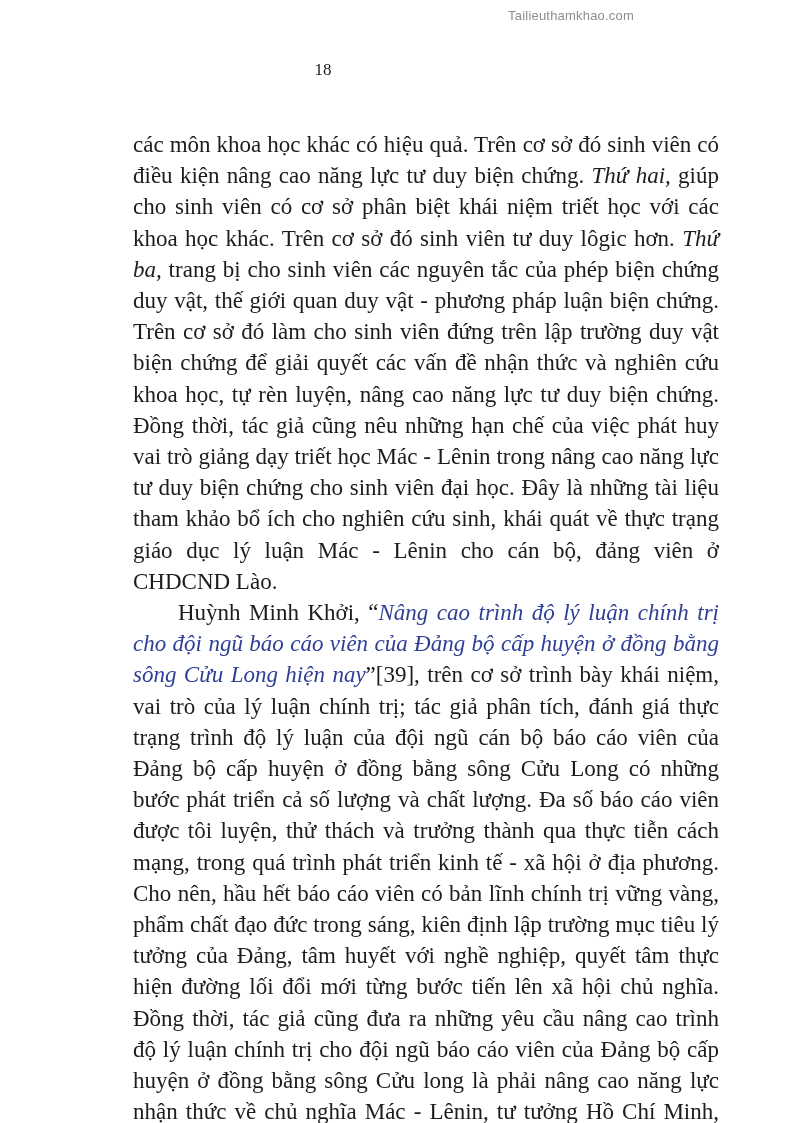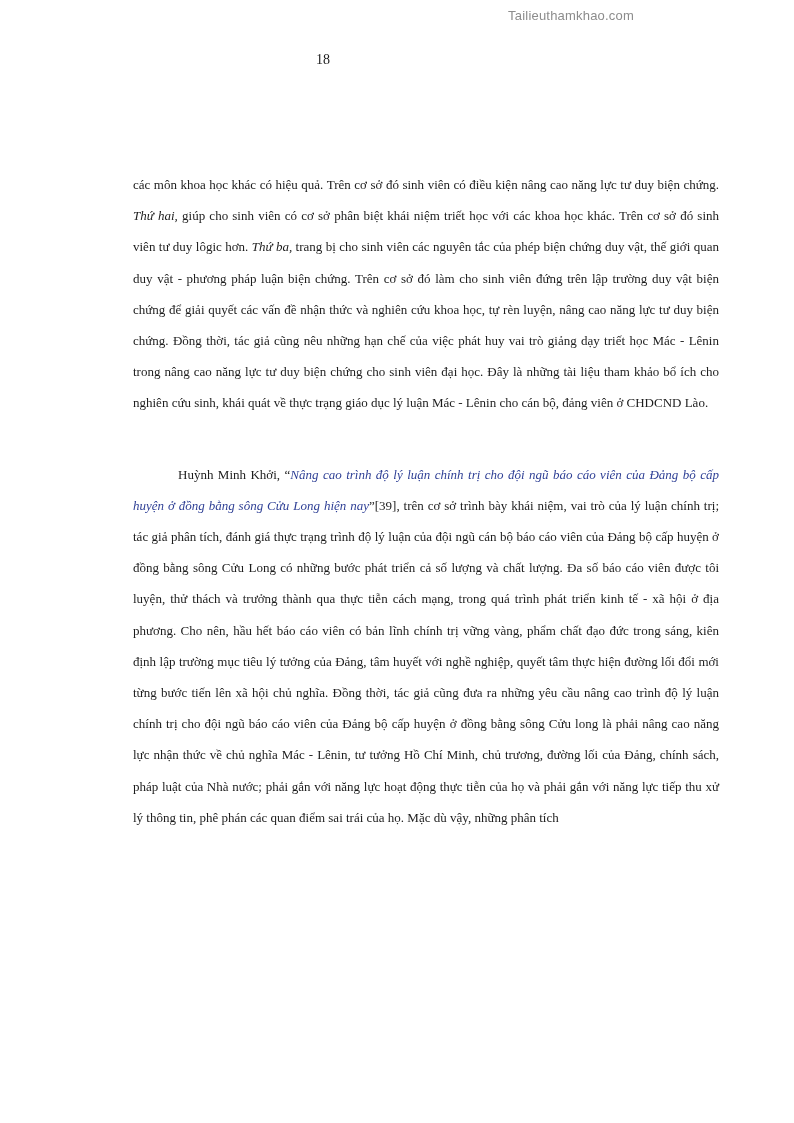--- a/index.html
+++ b/index.html
@@ -27,40 +27,39 @@
     position: absolute;
     top: 8px;
     right: 12px;
     font-family: "Liberation Sans", "DejaVu Sans", sans-serif;
     font-size: 13px;
     color: var(--color-watermark);
     letter-spacing: 0.2px;
   }
   .page-number {
     position: absolute;
-    top: 52px;
+    top: 60px;
     left: 0;
     width: 100%;
     text-align: center;
-    font-size: 14px;
+    font-size: 17px;
     color: var(--color-text);
   }
   .doc-body {
     position: absolute;
     top: 129px;
     left: 133px;
     width: 586px;
   }
   .para {
-    font-size: 13px;
+    font-size: 23px;
     line-height: 31.2px;
     text-align: justify;
     text-justify: inter-word;
     color: var(--color-text);
-    margin-top: 40px;
   }
   .para.indented { text-indent: 45px; }
   .seg-normal { font-style: normal; }
   .seg-italic { font-style: italic; }
   .seg-title  { font-style: italic; color: var(--color-title-link); }
 </style>
 </head>
 <body>
 
 <div class="page">

